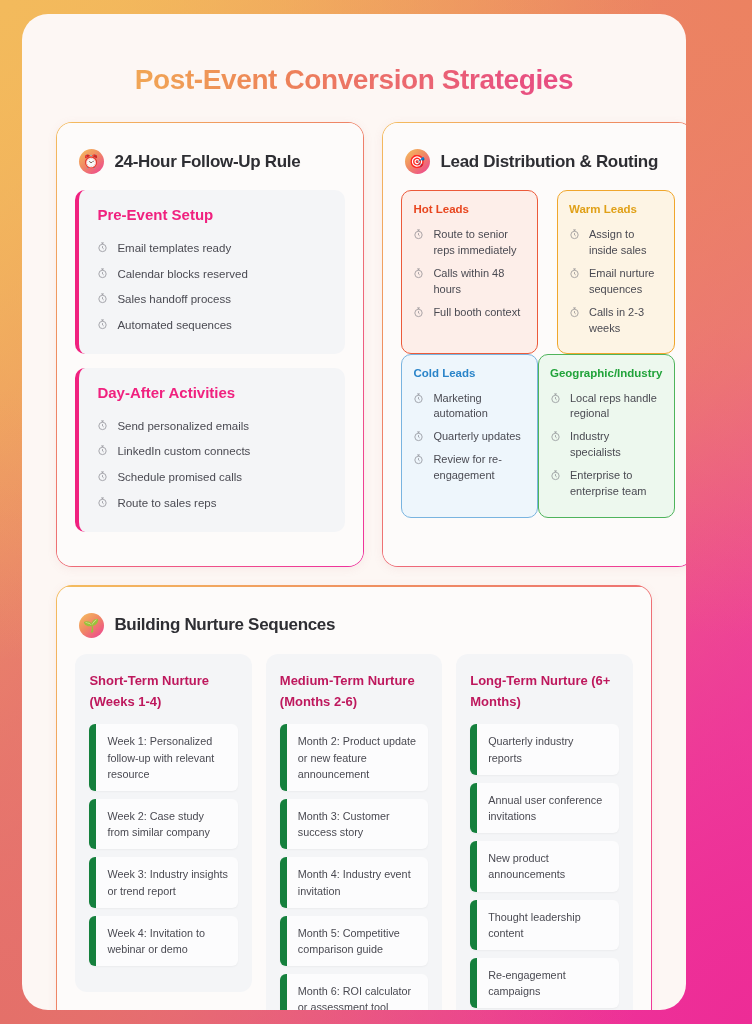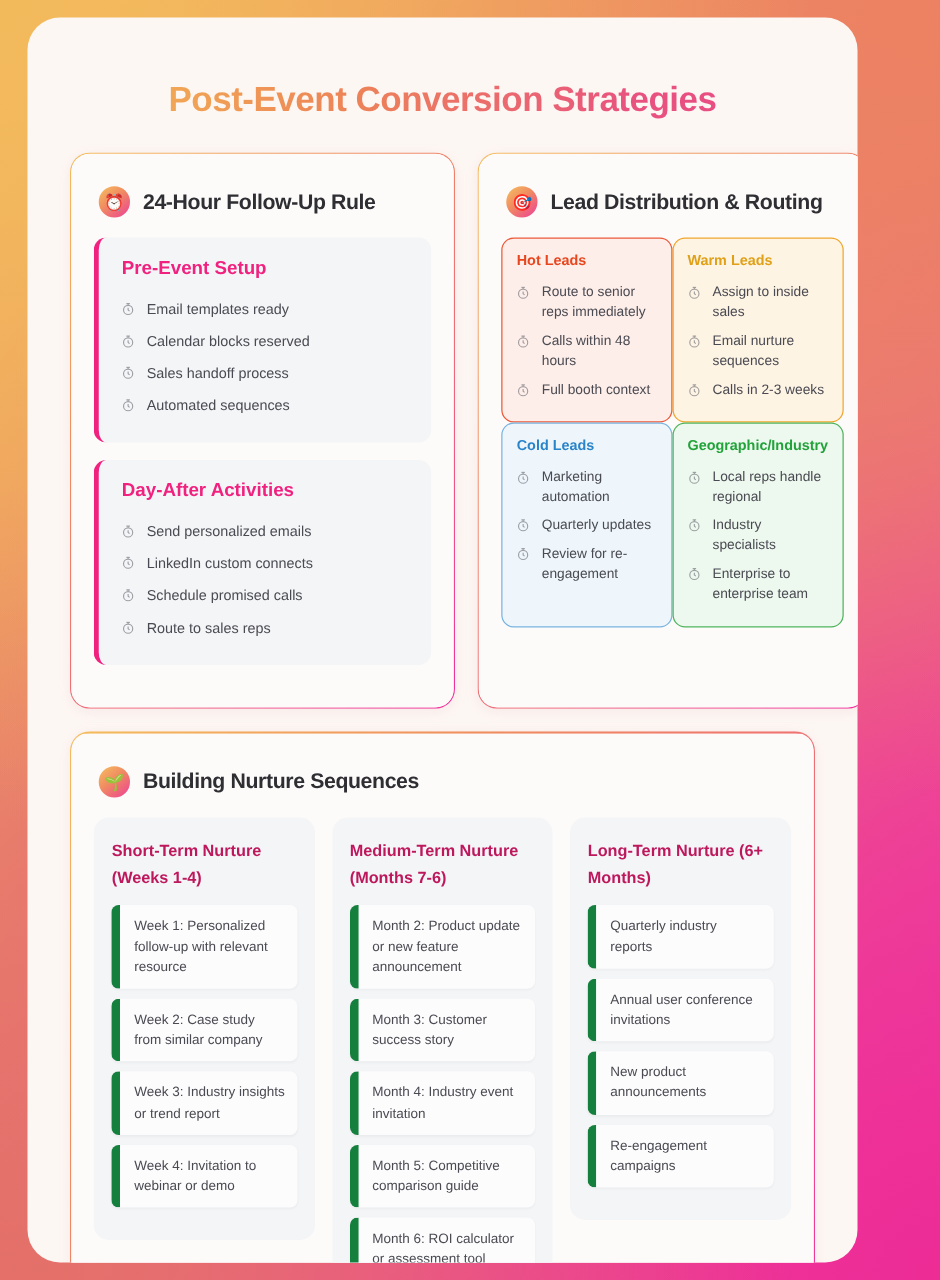--- a/index.html
+++ b/index.html
@@ -149,21 +149,21 @@
   }
   .lead-box h4 {
     font-size: 11.5px;
     font-weight: bold;
     margin-bottom: 8px;
   }
   .lead-box .bullet-list li { font-size: 11px; padding: 3.5px 0; }
 
   .lead-hot  { background: #fdeee9; border-color: #ec5a3a; }
   .lead-hot  h4 { color: #e8461f; }
-  .lead-warm { background: #fdf4e4; border-color: #f0a62c; }
+  .lead-warm { background: #fdf4e4; border-color: #f0a62c; margin-left: 19px; }
   .lead-warm h4 { color: #e0a017; }
   .lead-cold { background: #eef6fc; border-color: #79b4e0; }
   .lead-cold h4 { color: #2a84c9; }
   .lead-geo  { background: #edf8ee; border-color: #4fb45c; }
   .lead-geo  h4 { color: #21a33a; }
 
   
   .bottom-card { margin-top: 18px; }
   .nurture-grid {
     display: grid;
@@ -418,33 +418,34 @@
 
           <div class="nurture-col">
             <h3>Short-Term Nurture (Weeks 1-4)</h3>
             <div class="nurture-item">Week 1: Personalized follow-up with relevant resource</div>
             <div class="nurture-item">Week 2: Case study from similar company</div>
             <div class="nurture-item">Week 3: Industry insights or trend report</div>
             <div class="nurture-item">Week 4: Invitation to webinar or demo</div>
           </div>
 
           <div class="nurture-col">
-            <h3>Medium-Term Nurture (Months 7-6)</h3>
+            <h3>Medium-Term Nurture (Months 2-6)</h3>
             <div class="nurture-item">Month 2: Product update or new feature announcement</div>
             <div class="nurture-item">Month 3: Customer success story</div>
             <div class="nurture-item">Month 4: Industry event invitation</div>
             <div class="nurture-item">Month 5: Competitive comparison guide</div>
             <div class="nurture-item">Month 6: ROI calculator or assessment tool</div>
           </div>
 
           <div class="nurture-col">
             <h3>Long-Term Nurture (6+ Months)</h3>
             <div class="nurture-item">Quarterly industry reports</div>
             <div class="nurture-item">Annual user conference invitations</div>
             <div class="nurture-item">New product announcements</div>
+            <div class="nurture-item">Thought leadership content</div>
             <div class="nurture-item">Re-engagement campaigns</div>
           </div>
 
         </div>
       </div>
     </div>
 
   </div>
 </div>
 

